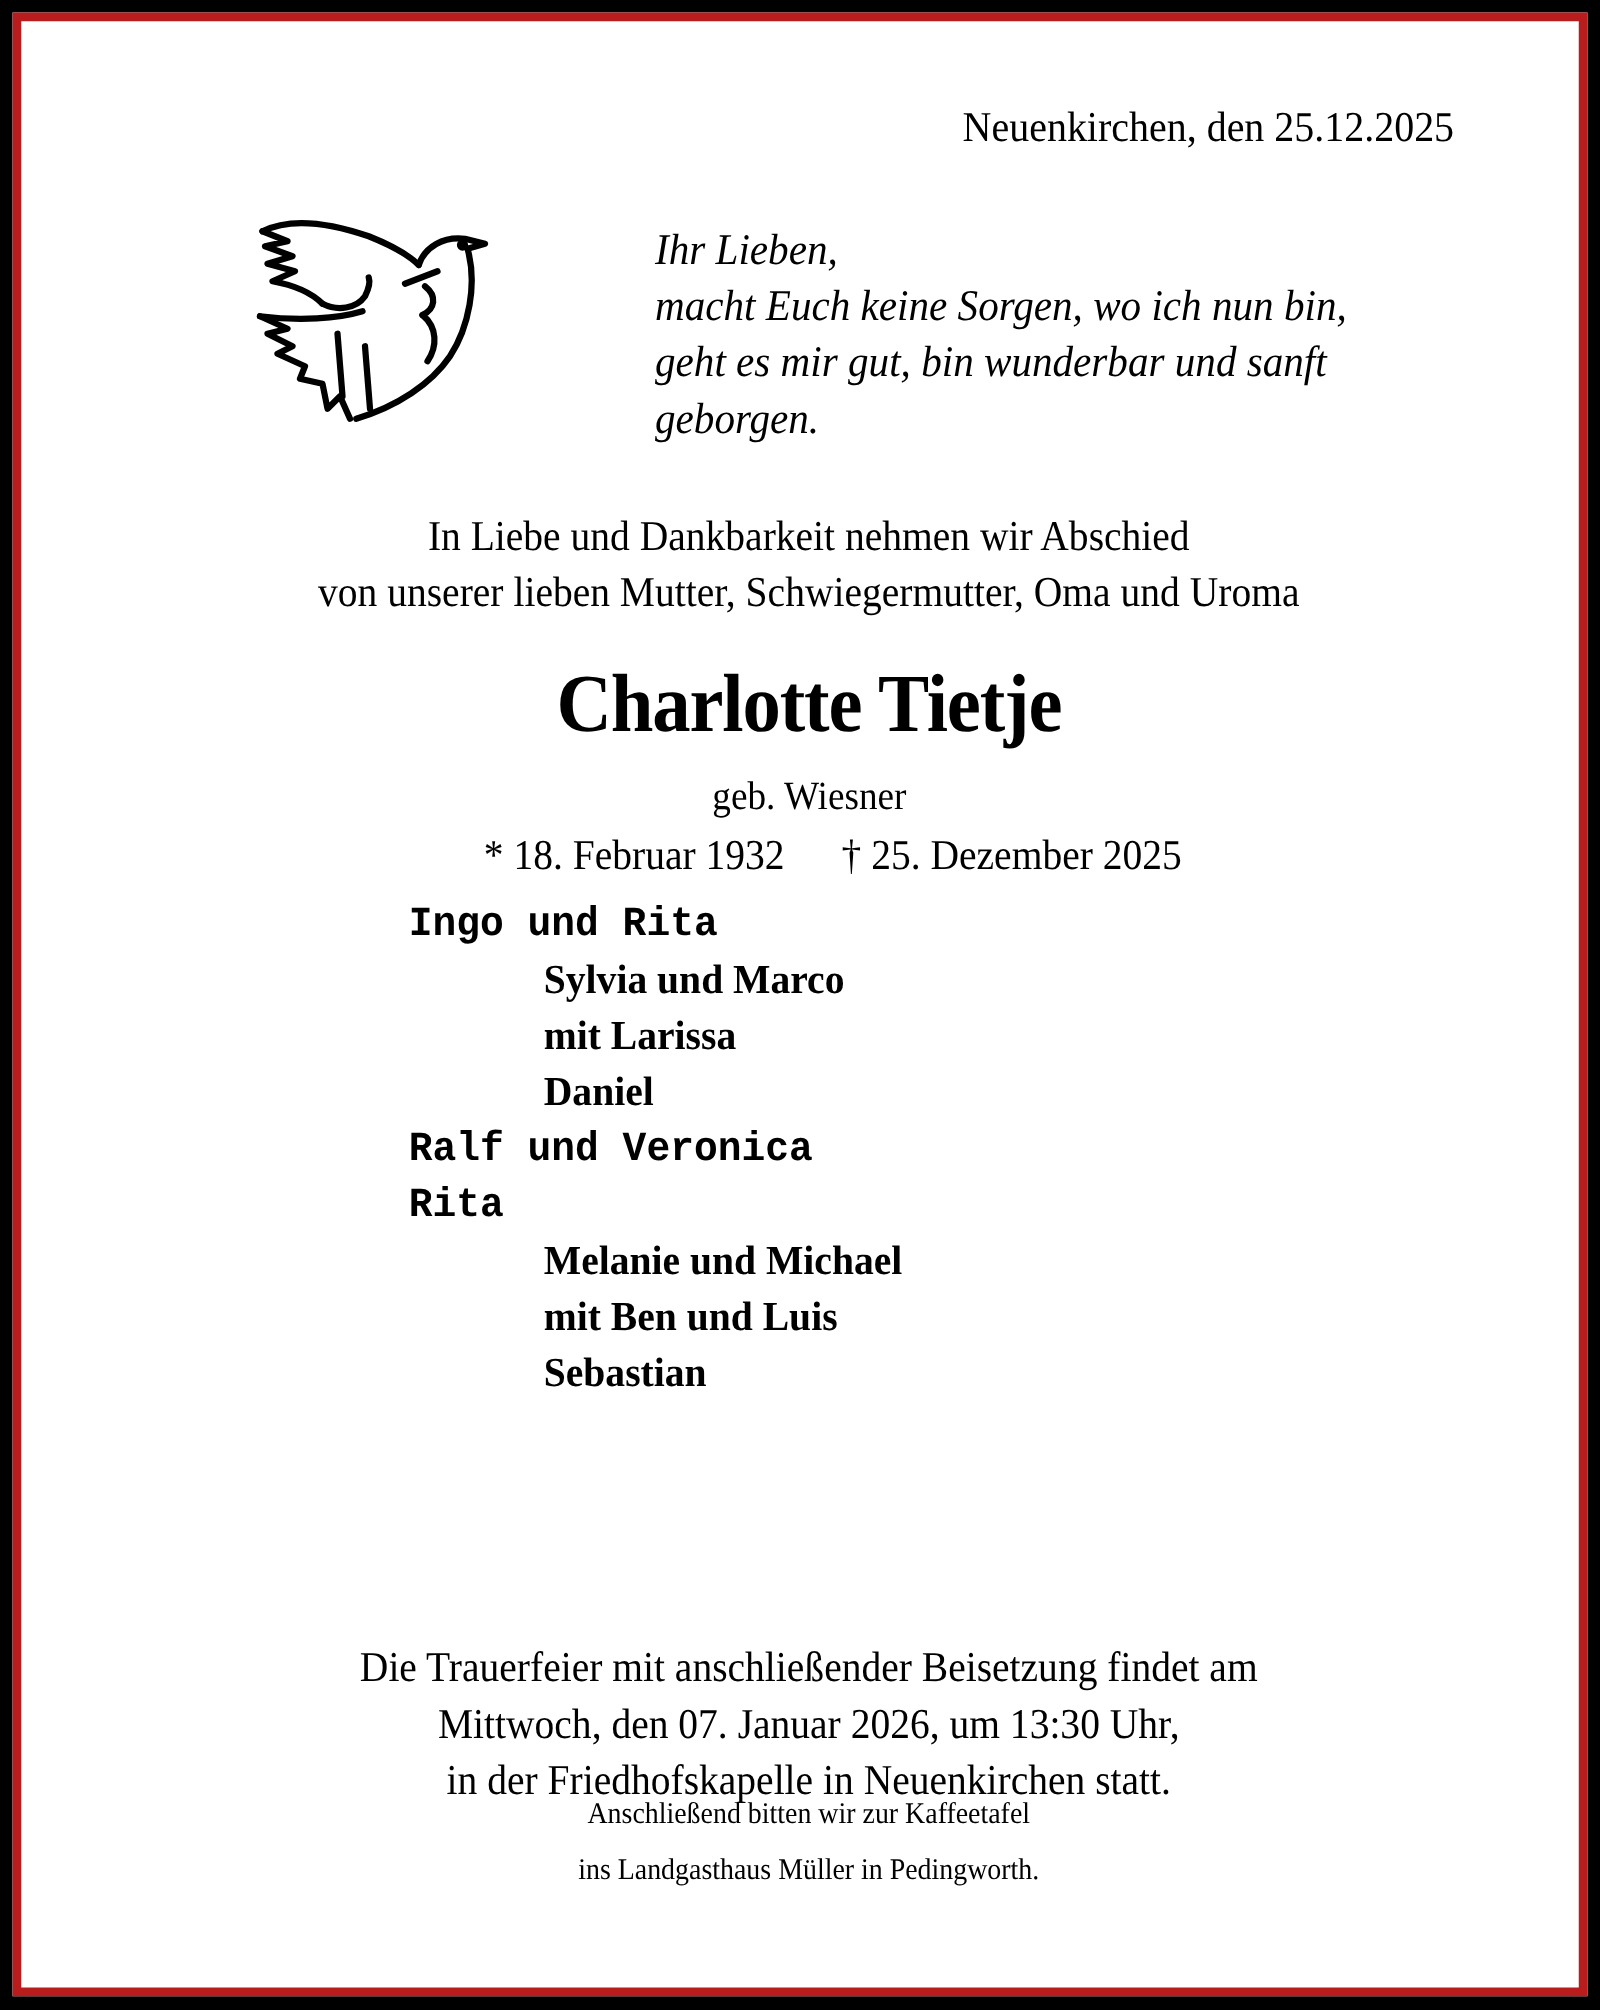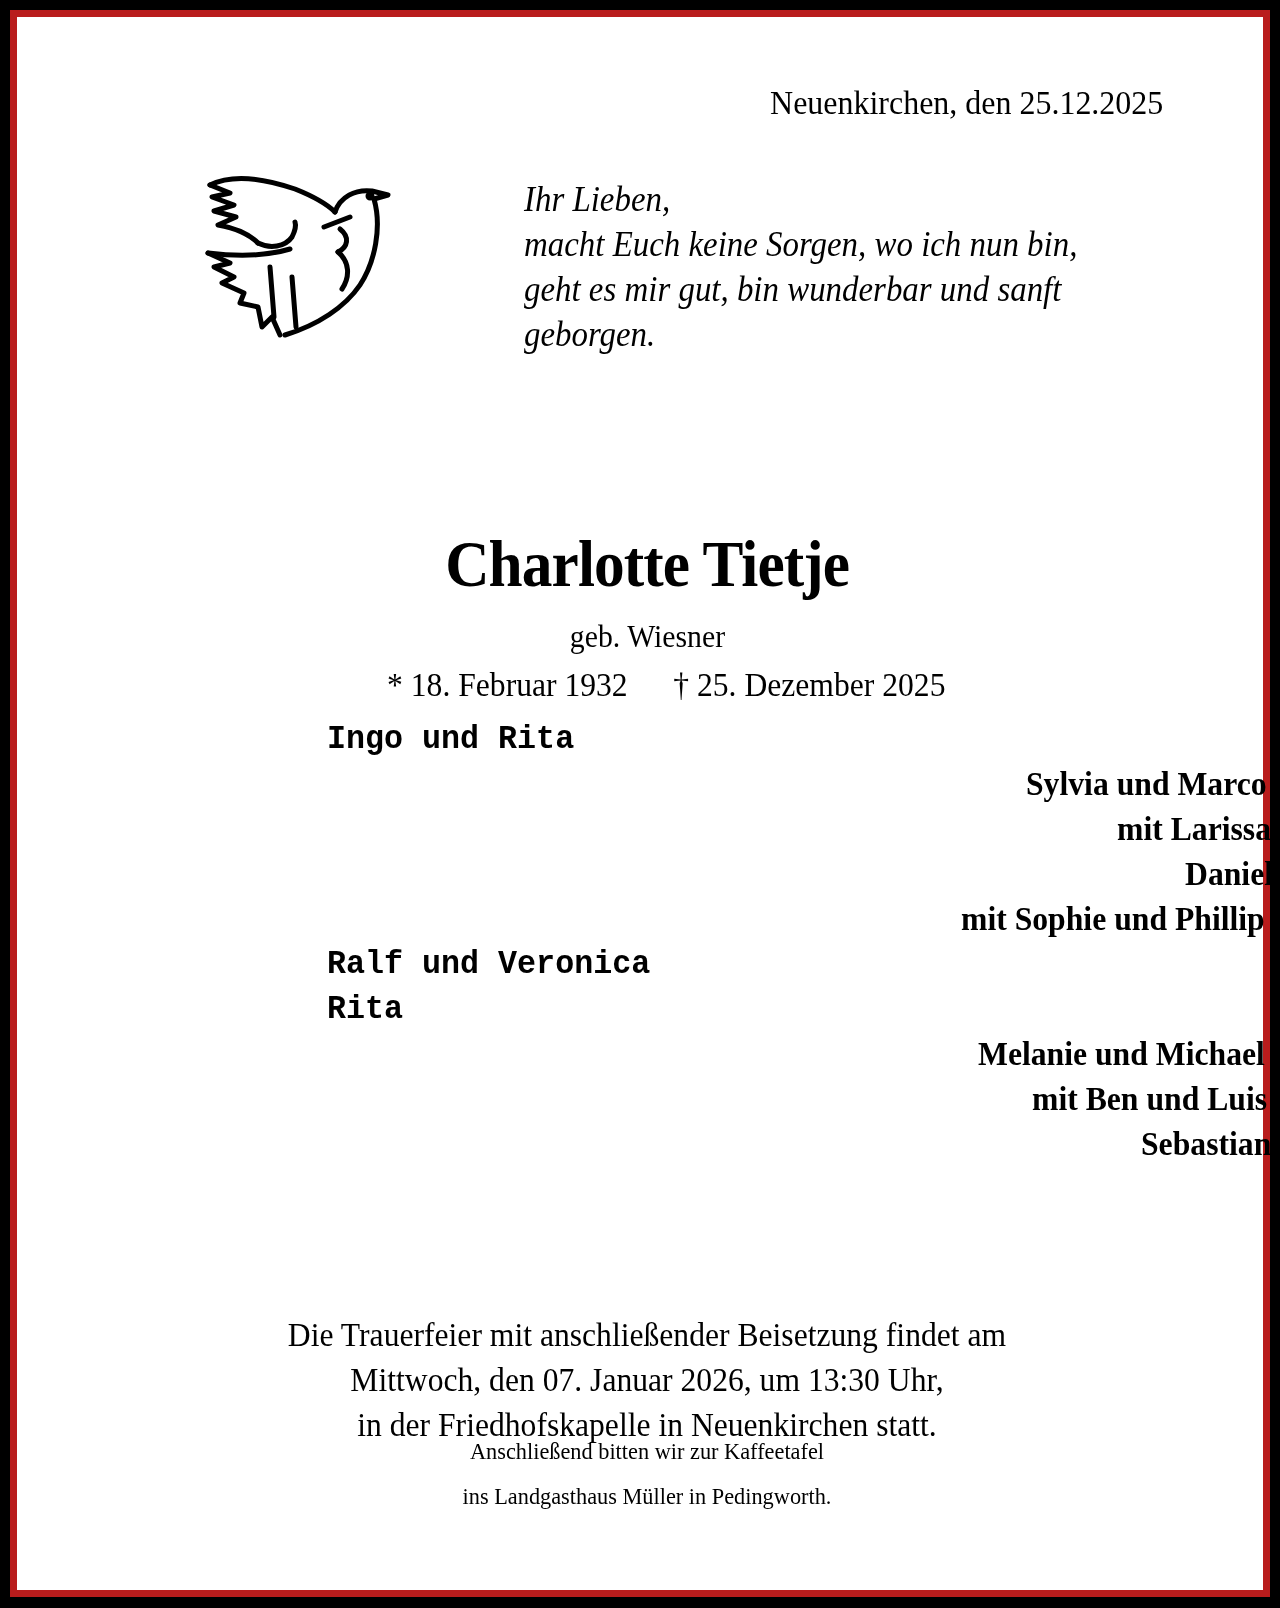--- a/index.html
+++ b/index.html
@@ -96,21 +96,21 @@
     .family {
       left: 0;
       top: 700px;
       width: 1260px;
       font-size: 33px;
       font-weight: bold;
       line-height: 45px;
     }
     .family .row { position: relative; height: 45px; white-space: nowrap; }
     .family .lvl0 { padding-left: 310px; font-family: Liberation Mono, monospace; }
-    .family .lvl1 { padding-left: 418px; text-align: right; }
+    .family .lvl1 { padding-left: 418px; }
     .family .row span { display: inline-block; transform: scaleX(0.96); transform-origin: left center; }
 
     .ceremony {
       top: 1255px;
       font-size: 34px;
       line-height: 45px;
       margin-top: 40px;
     }
     .ceremony div { transform: scaleX(0.93); }
 
@@ -151,39 +151,42 @@
     </svg>
   </div>
 
   <div class="abs verse">
     <div>Ihr Lieben,</div>
     <div>macht Euch keine Sorgen, wo ich nun bin,</div>
     <div>geht es mir gut, bin wunderbar und sanft</div>
     <div>geborgen.</div>
   </div>
 
+  <div class="abs centered intro">
+    <div>In Liebe und Dankbarkeit nehmen wir Abschied</div>
+    <div>von unserer lieben Mutter, Schwiegermutter, Oma und Uroma</div>
+  </div>
 
   <div class="abs centered name">
     <span>Charlotte Tietje</span>
   </div>
 
   <div class="abs centered maiden">
     <span>geb. Wiesner</span>
   </div>
 
   <div class="abs centered dates">
     <span>* 18. Februar 1932</span><span class="gap"></span><span>† 25. Dezember 2025</span>
   </div>
 
   <div class="abs family">
     <div class="row lvl0"><span>Ingo und Rita</span></div>
     <div class="row lvl1"><span>Sylvia und Marco</span></div>
     <div class="row lvl1"><span>mit Larissa</span></div>
     <div class="row lvl1"><span>Daniel</span></div>
-    <div class="row lvl1"><span>mit Sophie und Phillip</span></div>
     <div class="row lvl0"><span>Ralf und Veronica</span></div>
     <div class="row lvl0"><span>Rita</span></div>
     <div class="row lvl1"><span>Melanie und Michael</span></div>
     <div class="row lvl1"><span>mit Ben und Luis</span></div>
     <div class="row lvl1"><span>Sebastian</span></div>
   </div>
 
   <div class="abs centered ceremony">
     <div>Die Trauerfeier mit anschließender Beisetzung findet am</div>
     <div>Mittwoch, den 07. Januar 2026, um 13:30 Uhr,</div>

